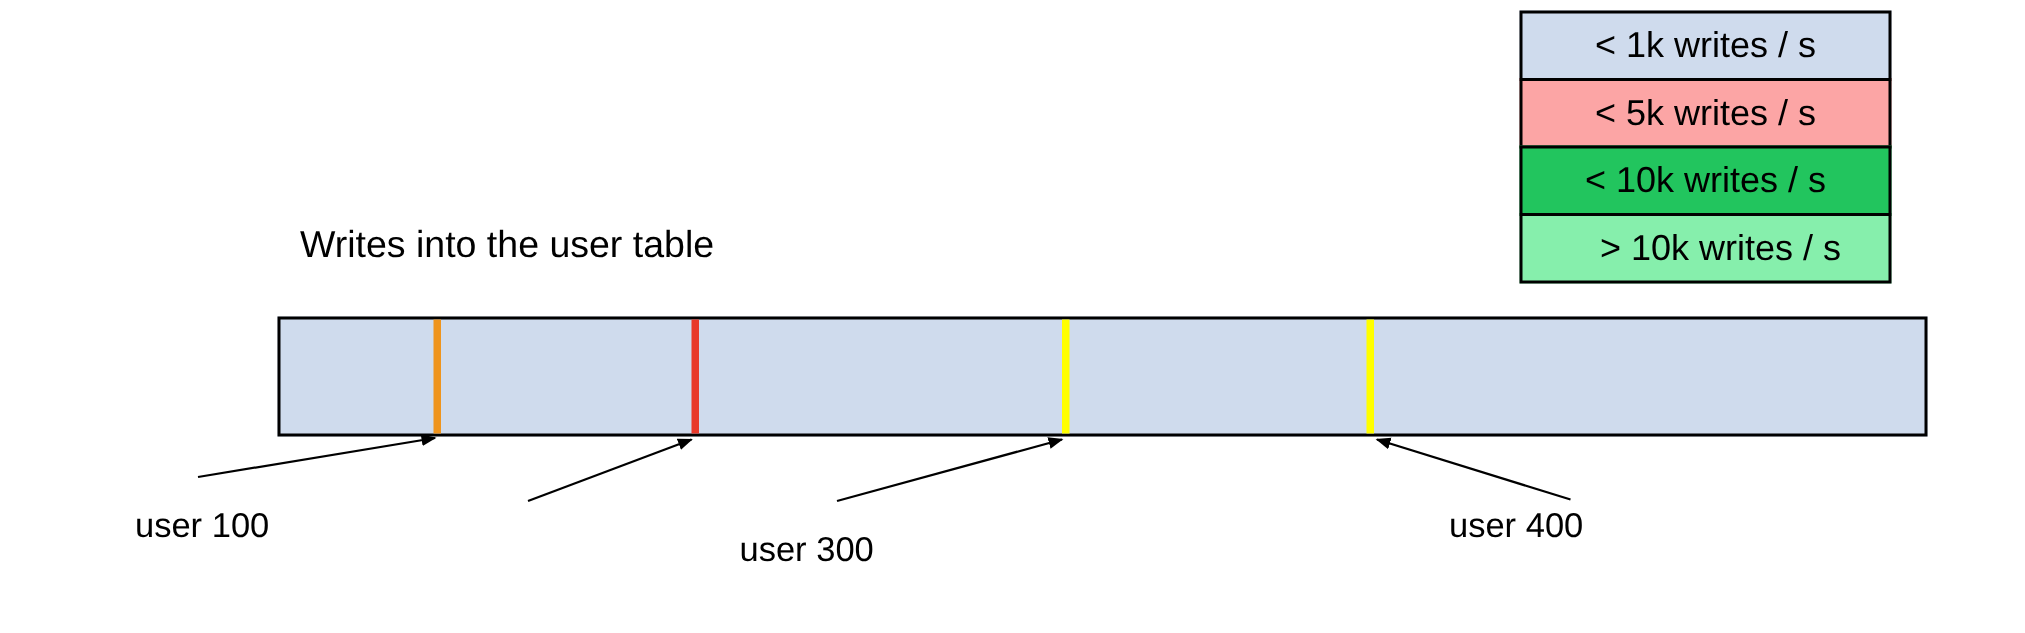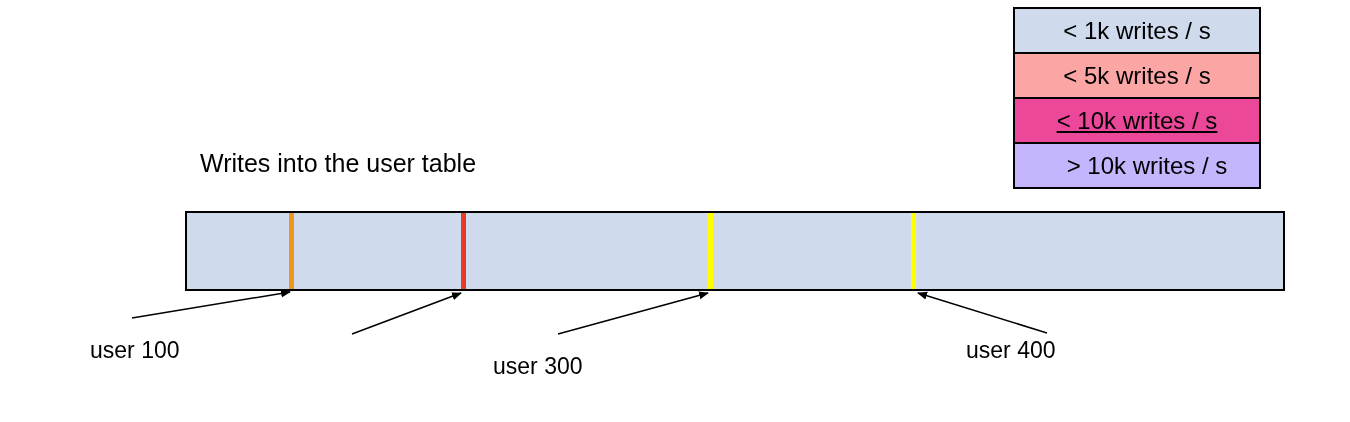--- a/index.html
+++ b/index.html
@@ -37,22 +37,22 @@
     border: 2px solid #000000;
     display: flex;
     align-items: center;
     justify-content: center;
     font-size: 24px;
     white-space: nowrap;
   }
   .legend-row + .legend-row { margin-top: -2px; }
   .legend-row-0 { background: #cfdbed; }
   .legend-row-1 { background: #fca5a5; }
-  .legend-row-2 { background: #ec4899; text-decoration: underline; }
-  .legend-row-3 { background: #c4b5fd; padding-left: 20px; }
+  .legend-row-2 { background: #22c55e; }
+  .legend-row-3 { background: #86efac; padding-left: 20px; }
 
   
   .bar {
     position: absolute;
     left: 185px;
     top: 211px;
     width: 1100px;
     height: 80px;
     box-sizing: border-box;
     background: #cfdbed;

